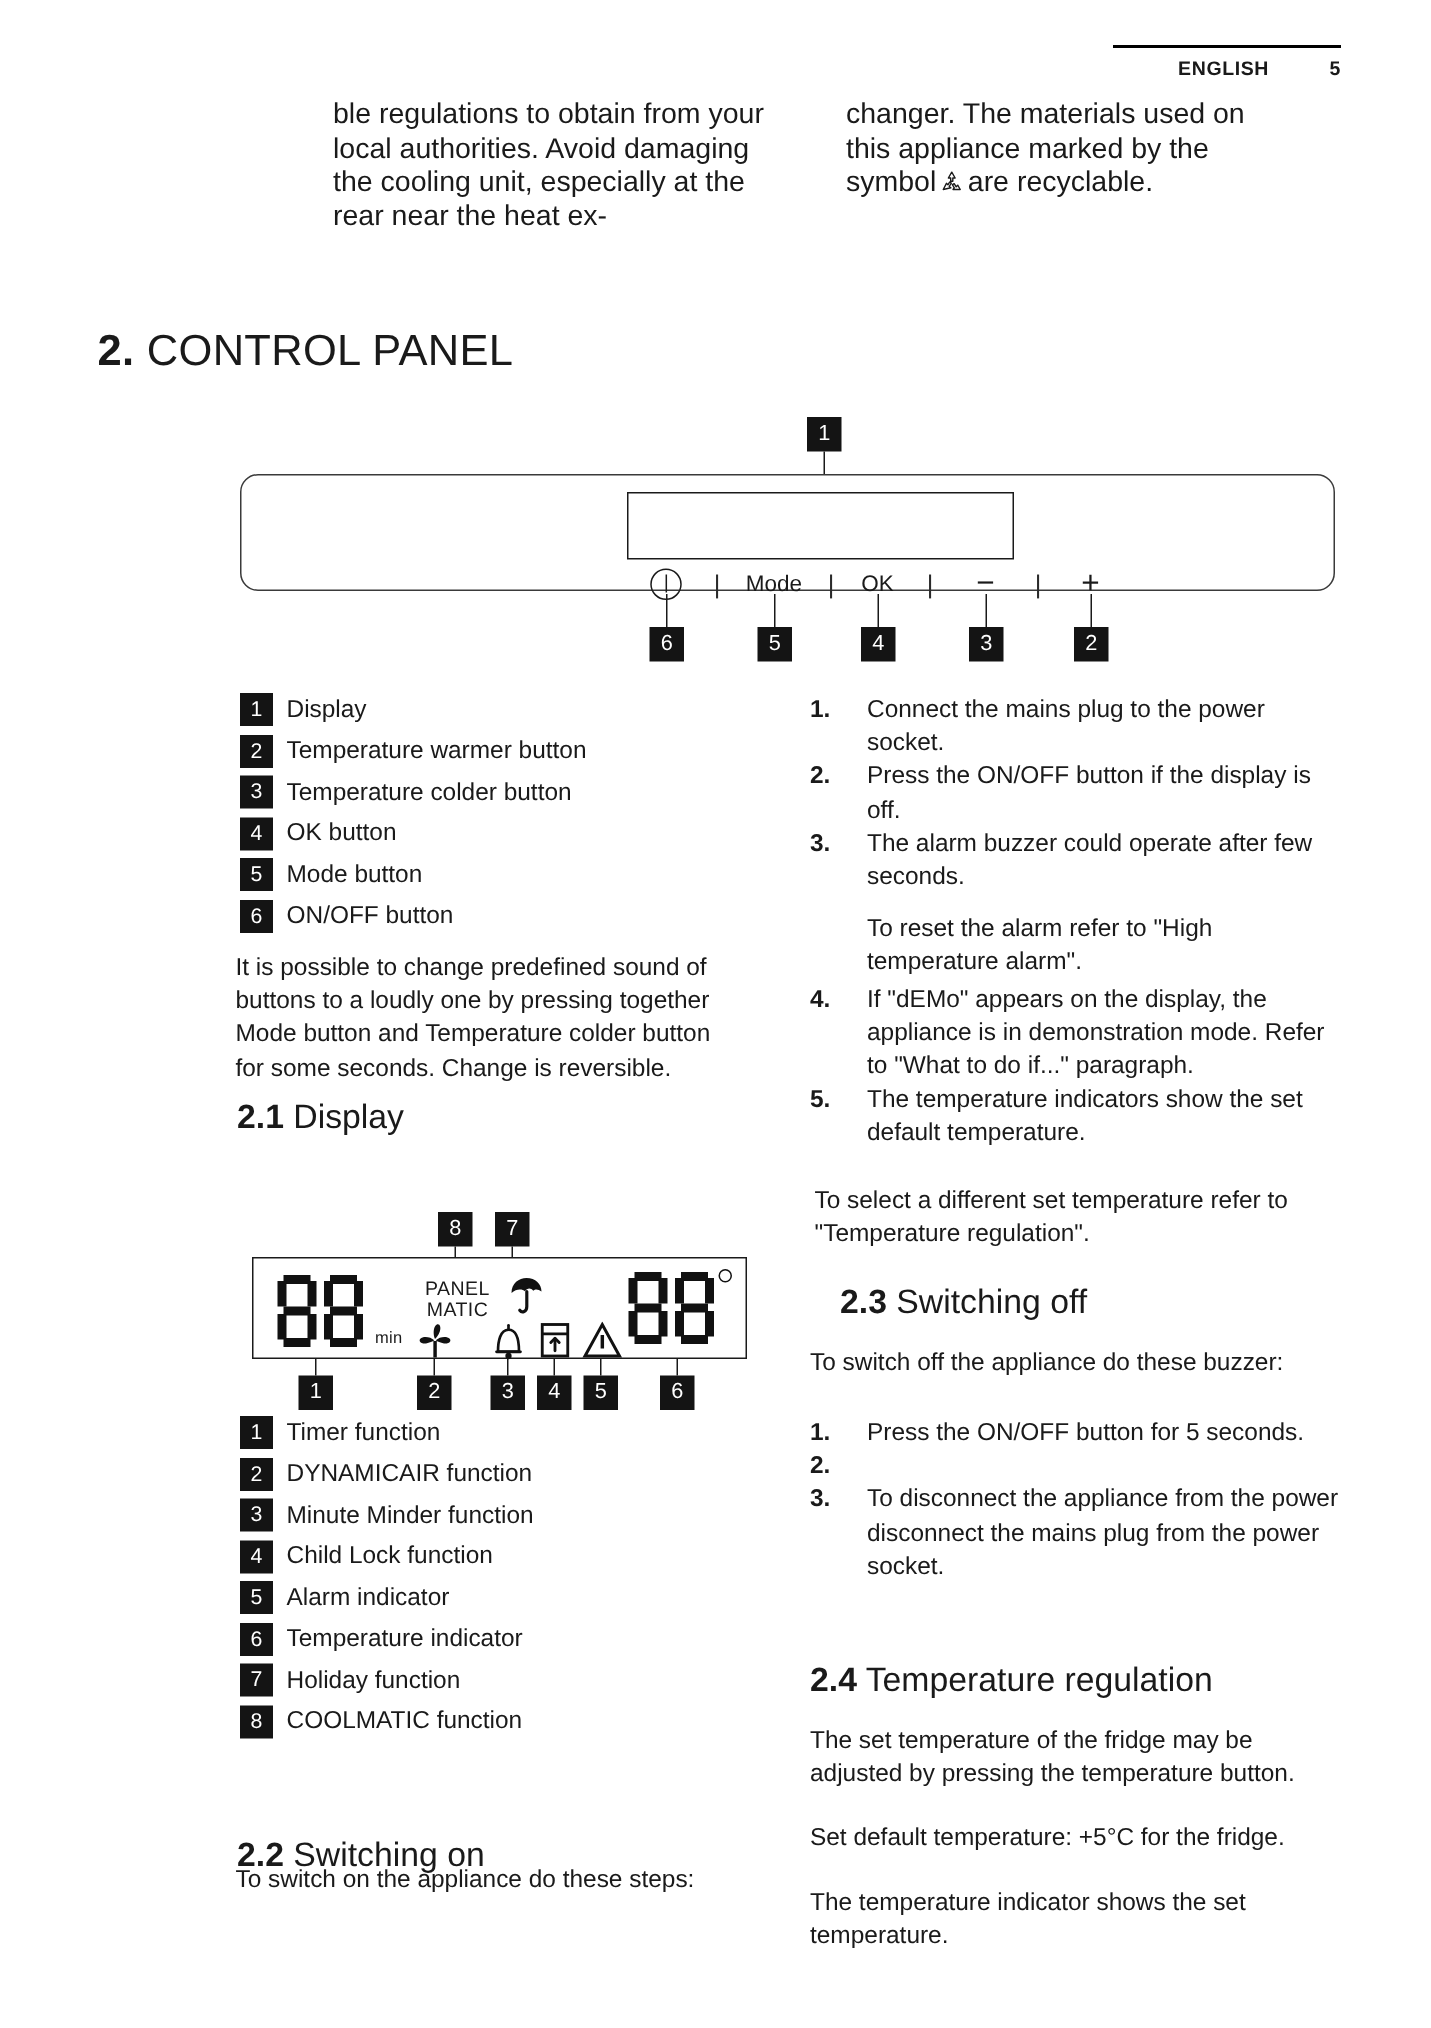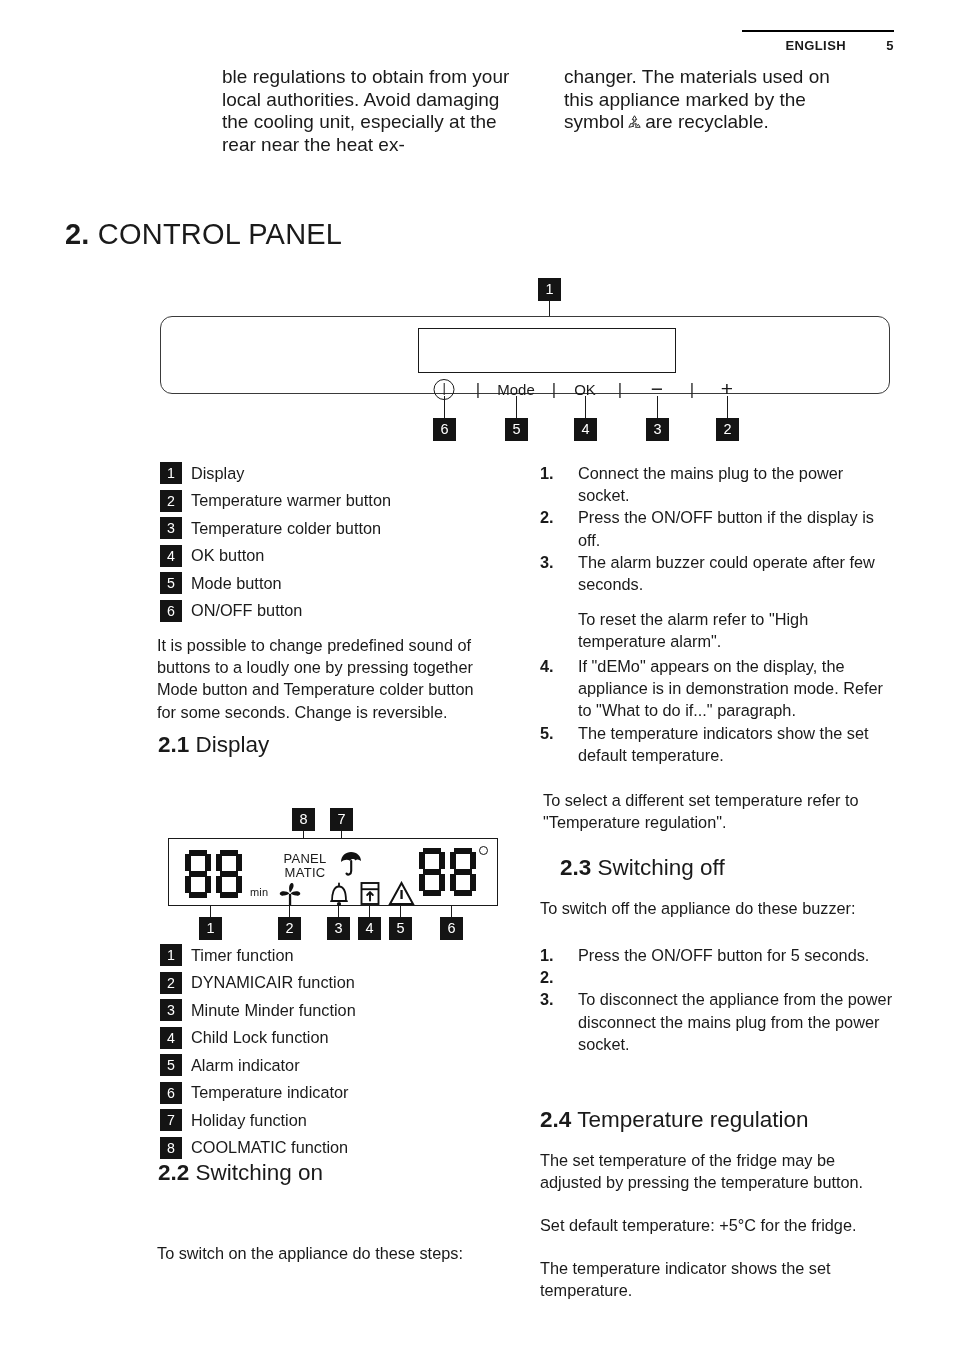--- a/index.html
+++ b/index.html
@@ -515,21 +515,21 @@
   <li>
     <span class="badge-static">7</span>
     <span>Holiday function</span>
   </li>
   <li>
     <span class="badge-static">8</span>
     <span>COOLMATIC function</span>
   </li>
 </ul>
 
-<div class="sub-heading" style="top:1160px; left:158px;">
+<div class="sub-heading" style="top:1224px; left:158px;">
   <span class="num">2.2</span>
   <span>Switching on</span>
 </div>
 <p class="body-text" style="top:1242px; left:157px; width:330px;">To switch on the appliance do these steps:</p>
 
 <ul class="steps" style="top:462px; left:540px; width:356px;">
   <li>
     <span class="snum">1.</span>
     <span class="stxt">Connect the mains plug to the power socket.</span>
   </li>

